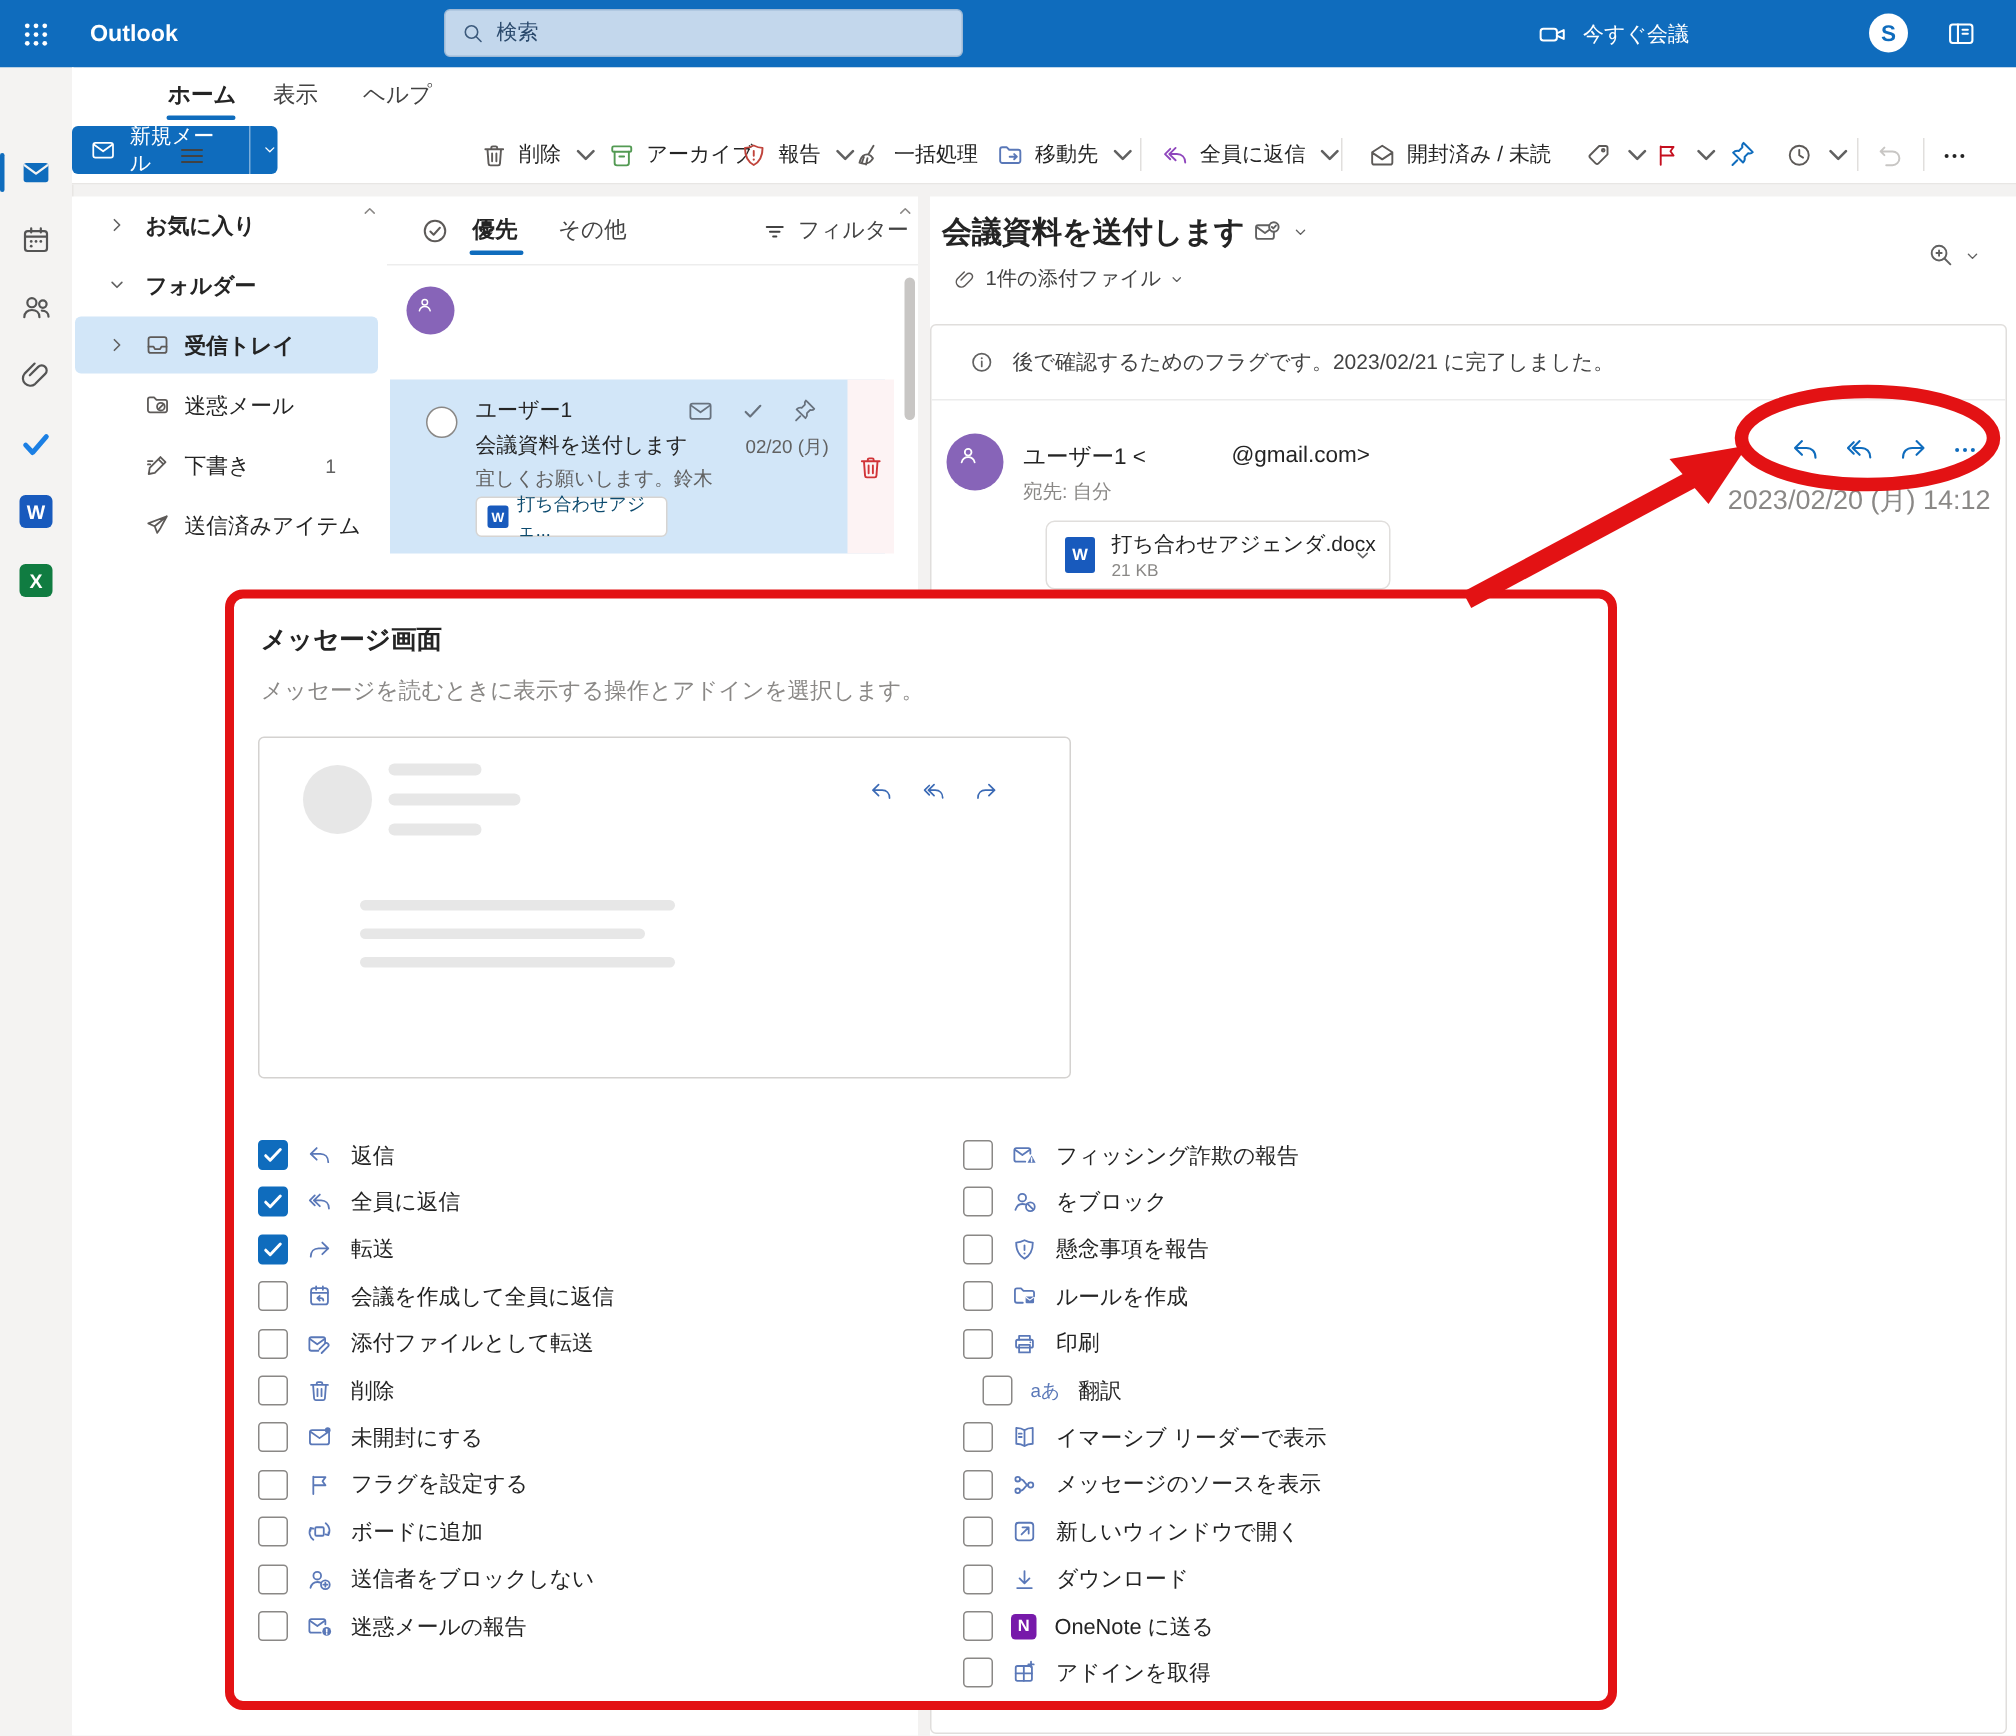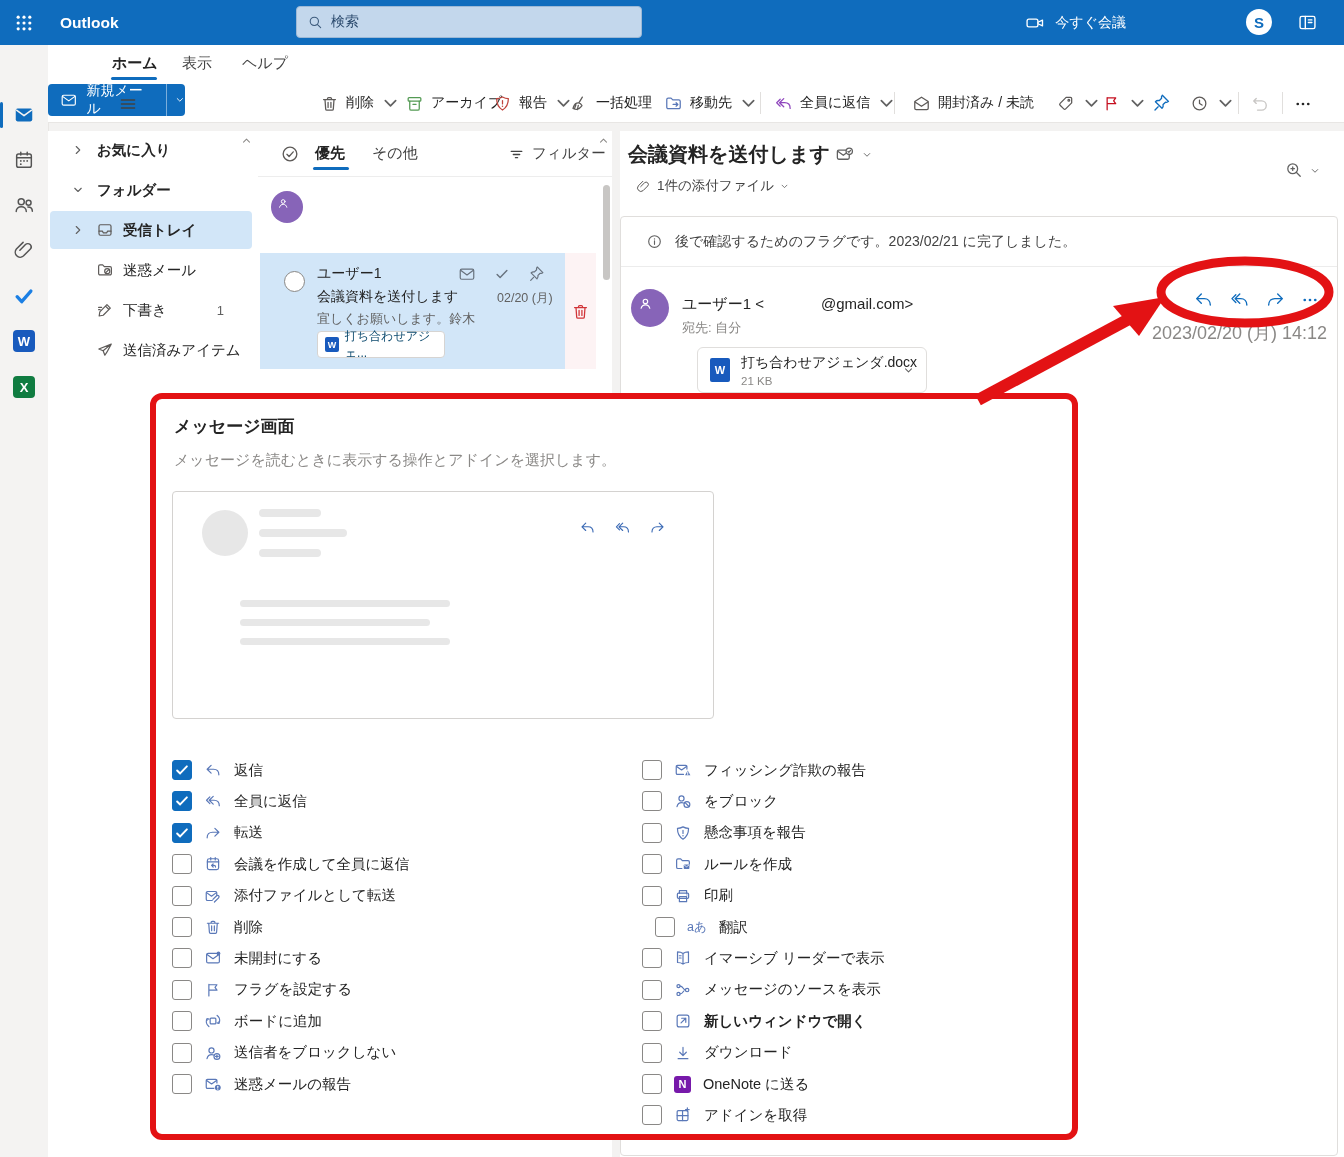--- a/index.html
+++ b/index.html
@@ -791,21 +791,21 @@
         <span class="opt-ic">
           <svg viewBox="0 0 24 24" fill="none" stroke="currentColor" stroke-width="1.6" stroke-linecap="round" stroke-linejoin="round">
             <circle cx="6" cy="6.8" r="2.1"></circle>
             <circle cx="6" cy="17.2" r="2.1"></circle>
             <circle cx="17.5" cy="12" r="2.3"></circle>
             <path d="M8.1 6.8 C12.5 6.8 12 12 15.2 12 M8.1 17.2 C12.5 17.2 12 12 15.2 12"></path>
           </svg>
         </span>
         <span class="opt-label">メッセージのソースを表示</span>
       </div>
-      <div class="opt-row" style="left: 486px; top: 611.2px; font-weight: bold;">
+      <div class="opt-row" style="left: 486px; top: 611.2px;">
         <span class="cb"></span>
         <span class="opt-ic">
           <svg viewBox="0 0 24 24" fill="none" stroke="currentColor" stroke-width="1.6" stroke-linecap="round" stroke-linejoin="round">
             <rect x="4.2" y="4.2" width="15.6" height="15.6" rx="2.6"></rect>
             <path d="M10.2 8.3 h5.5 v5.5 M15.7 8.3 L9.4 14.6"></path>
           </svg>
         </span>
         <span class="opt-label">新しいウィンドウで開く</span>
       </div>
       <div class="opt-row" style="left: 486px; top: 642.6px;">

